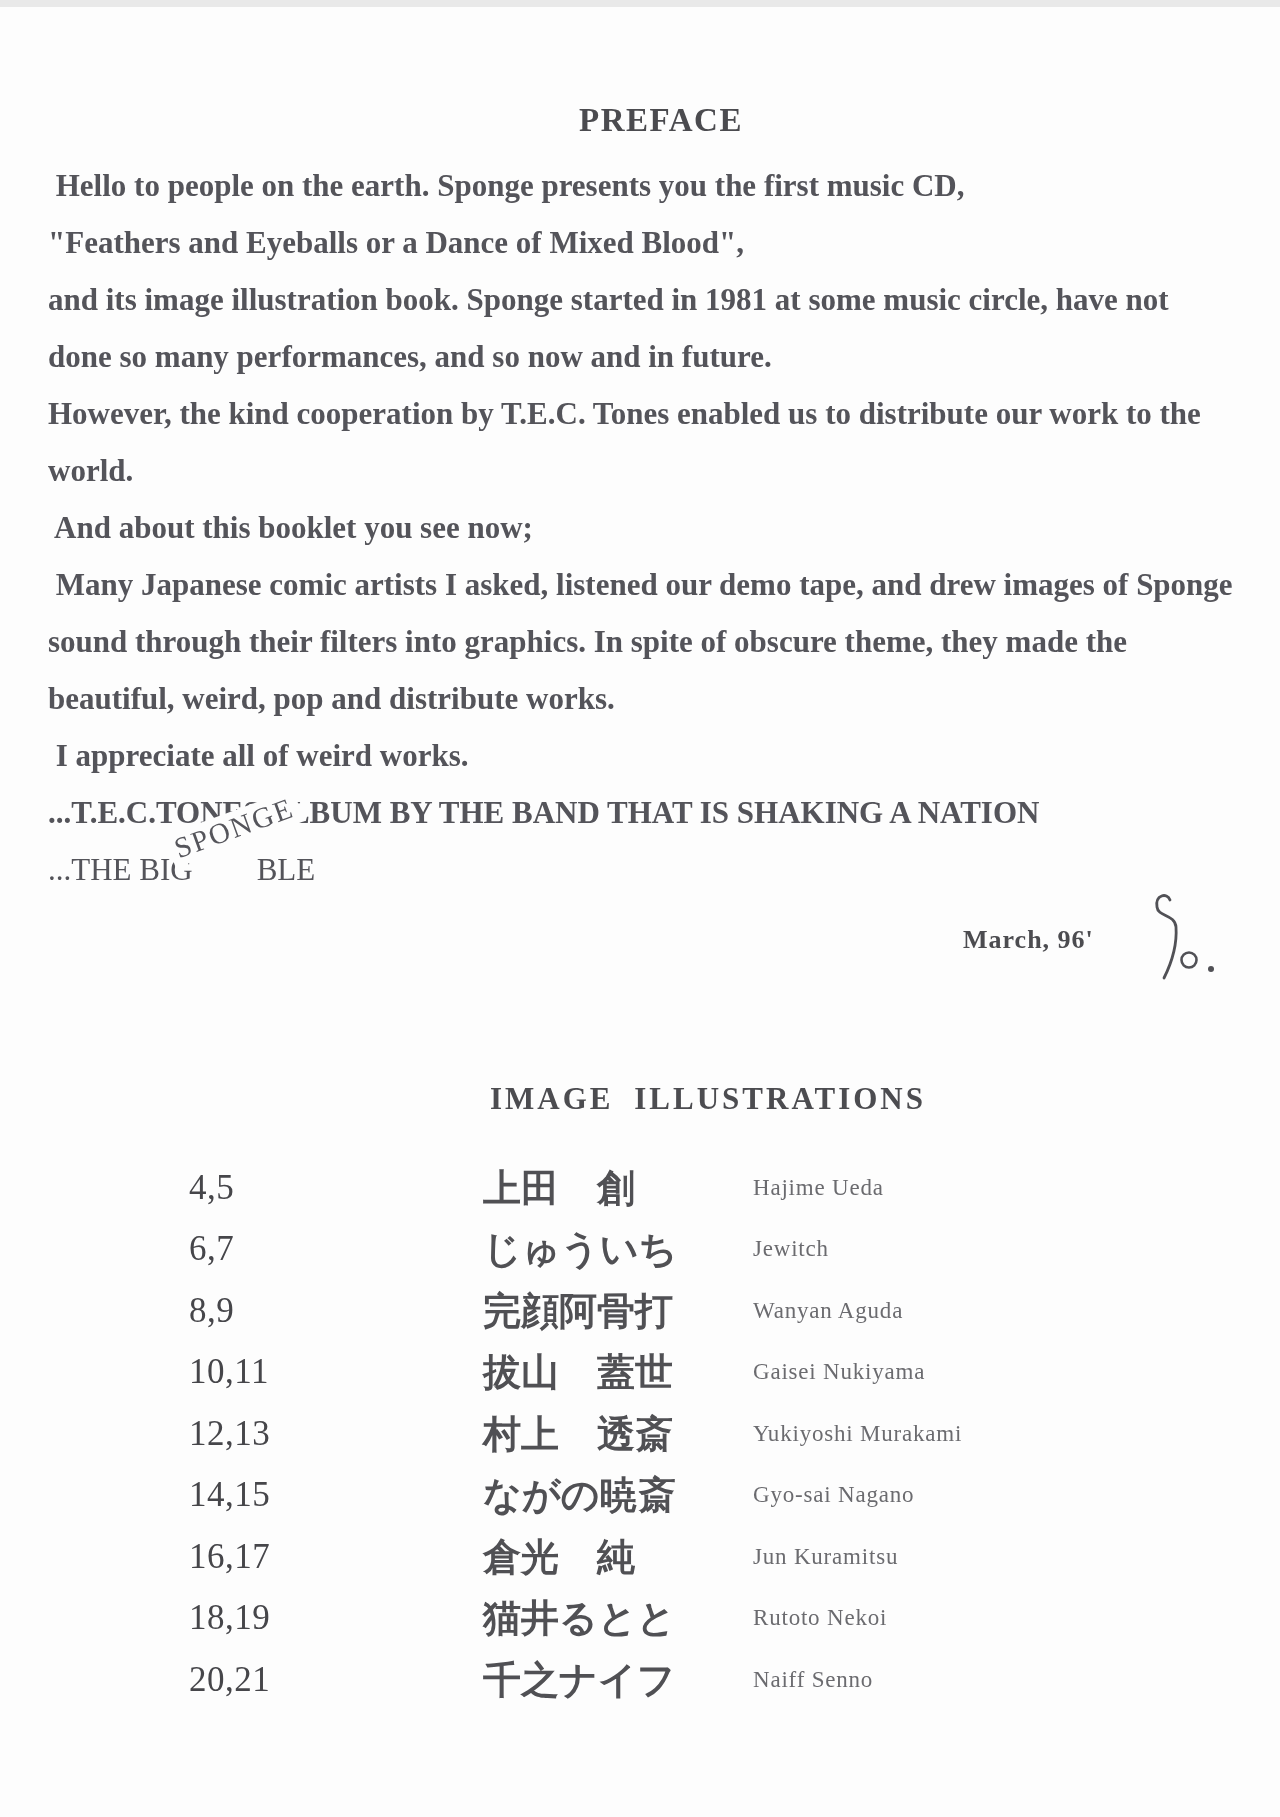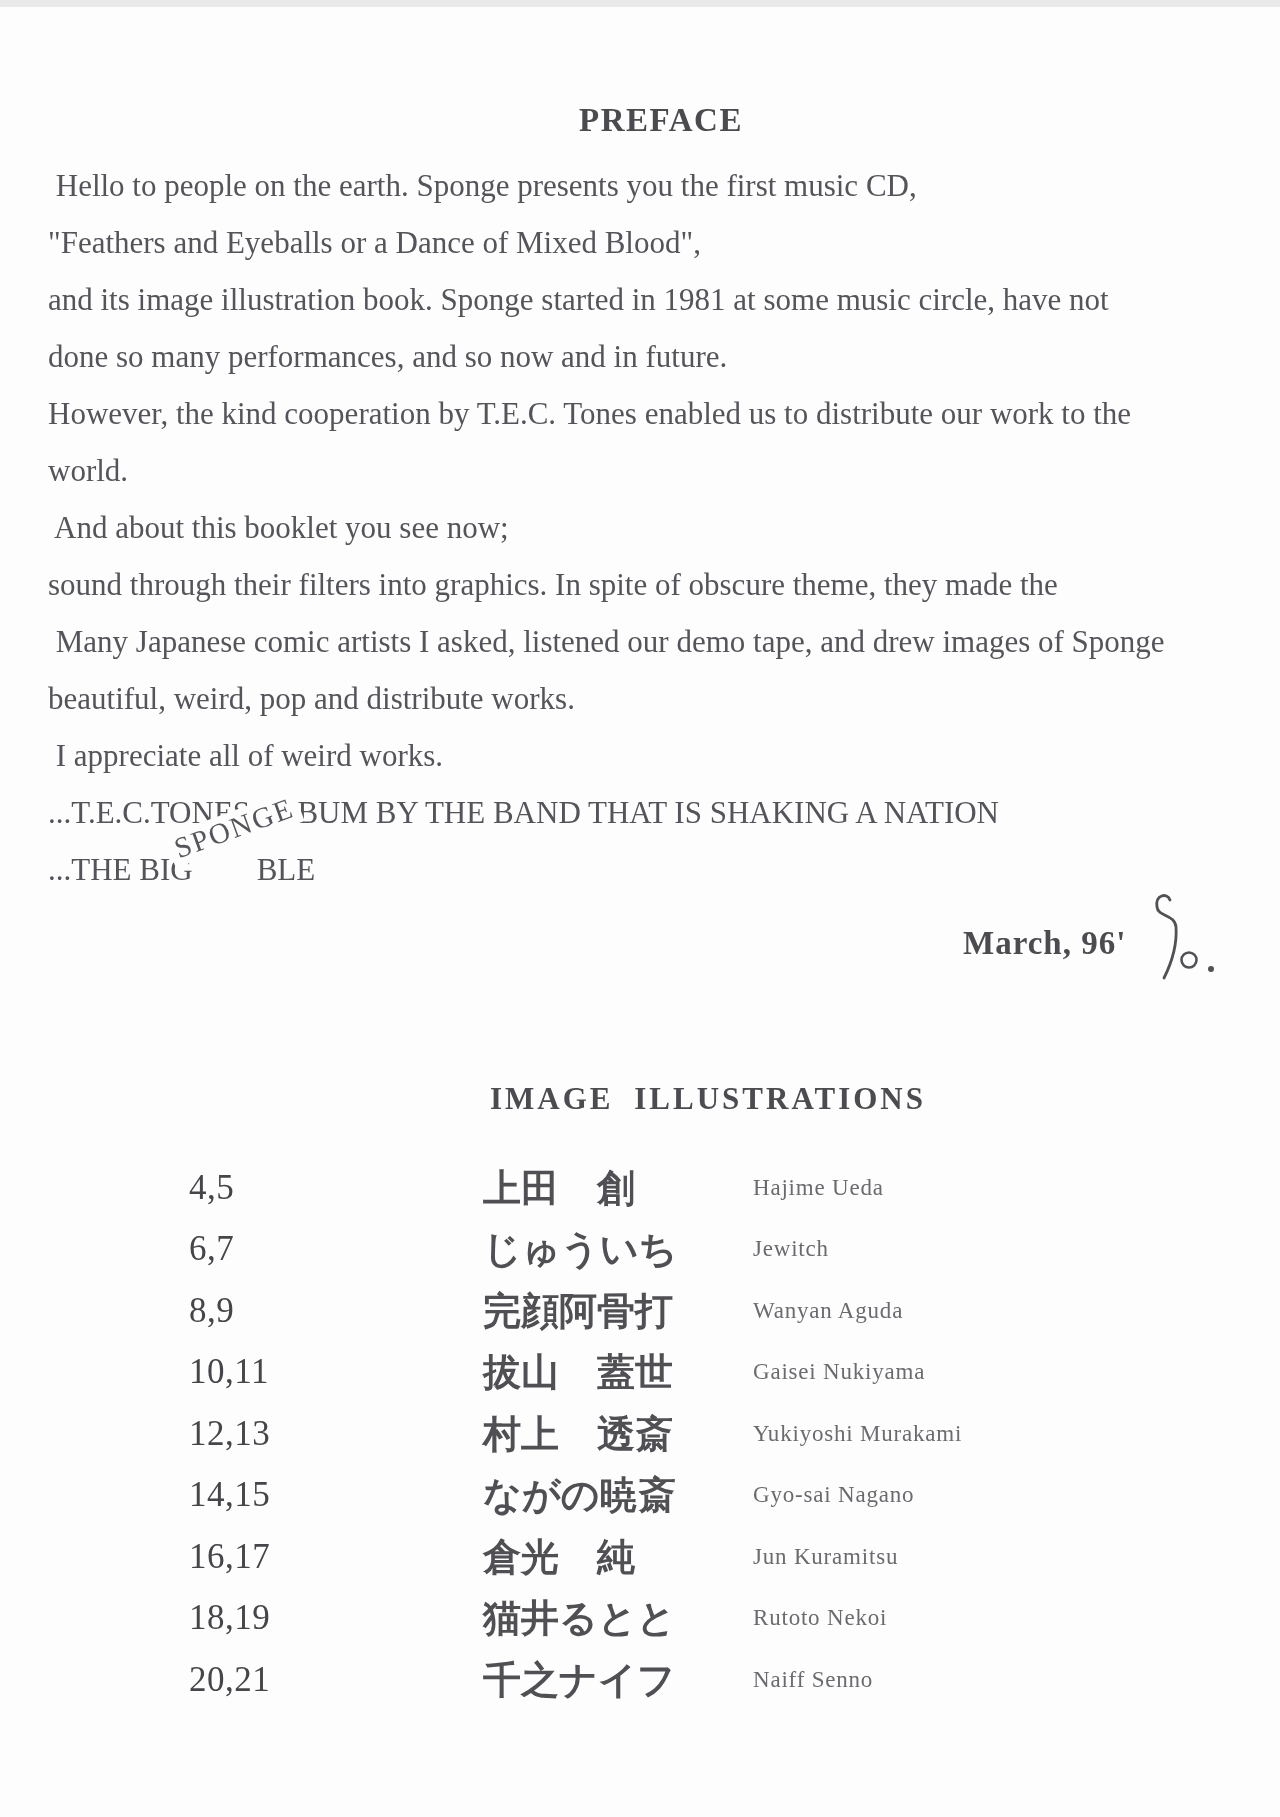--- a/index.html
+++ b/index.html
@@ -16,36 +16,36 @@
     position:absolute; top:95px; left:21px; width:1280px;
     text-align:center;
     font-size:33px; font-weight:bold; letter-spacing:1.5px;
     color:#4b4b4f;
   }
   .preface-body {
     position:absolute; top:150px; left:48px; width:1210px;
     font-size:31px; line-height:57px;
     color:#54545a;
   }
-  .line { white-space:pre; height:57px; }
+  .line { white-space:pre; height:57px;font-weight:bold; }
   .big-line { position:relative; white-space:pre; height:57px; }
   .big-gap { display:inline-block; width:64px; }
   .sponge-sticker {
     position:absolute; left:122px; top:-6px;
     transform:rotate(-20deg);
     transform-origin:left center;
     background:#fdfdfd;
     padding:1px 6px;
     font-size:29px; letter-spacing:2px;
     color:#55555b;
     line-height:1.1;
   }
   .date-line {
     position:absolute; left:963px; top:918px;
-    font-size:33px; font-weight:bold; letter-spacing:1px;
+    font-size:26px; font-weight:bold; letter-spacing:1px;
     color:#4c4c50;
   }
   .signature {
     position:absolute; left:1140px; top:883px;
     width:95px; height:100px;
   }
   .illus-title {
     position:absolute; top:1074px; left:68px; width:1280px;
     text-align:center;
     font-size:31px; font-weight:bold;
@@ -77,22 +77,22 @@
   <div class="preface-title">PREFACE</div>
 
   <div class="preface-body">
     <div class="line"> Hello to people on the earth. Sponge presents you the first music CD,</div>
     <div class="line">"Feathers and Eyeballs or a Dance of Mixed Blood",</div>
     <div class="line">and its image illustration book. Sponge started in 1981 at some music circle, have not</div>
     <div class="line">done so many performances, and so now and in future.</div>
     <div class="line">However, the kind cooperation by T.E.C. Tones enabled us to distribute our work to the</div>
     <div class="line">world.</div>
     <div class="line"> And about this booklet you see now;</div>
+    <div class="line"> Many Japanese comic artists I asked, listened our demo tape, and drew images of Sponge</div>
     <div class="line">sound through their filters into graphics. In spite of obscure theme, they made the</div>
-    <div class="line"> Many Japanese comic artists I asked, listened our demo tape, and drew images of Sponge</div>
     <div class="line">beautiful, weird, pop and distribute works.</div>
     <div class="line"> I appreciate all of weird works.</div>
     <div class="line">...T.E.C.TONES ALBUM BY THE BAND THAT IS SHAKING A NATION</div>
     <div class="big-line"><span>...THE BIG</span><span class="big-gap"></span><span>BLE</span><span class="sponge-sticker">SPONGE</span></div>
   </div>
 
   <div class="date-line">March, 96'</div>
 
   <svg class="signature" viewBox="0 0 95 100" xmlns="http://www.w3.org/2000/svg">
     <path d="M 30 10 C 27 2 15 5 17 17 C 18 27 35 24 36 37 C 37 52 34 68 24 88" fill="none" stroke="#515156" stroke-width="2.8" stroke-linecap="round"></path>

